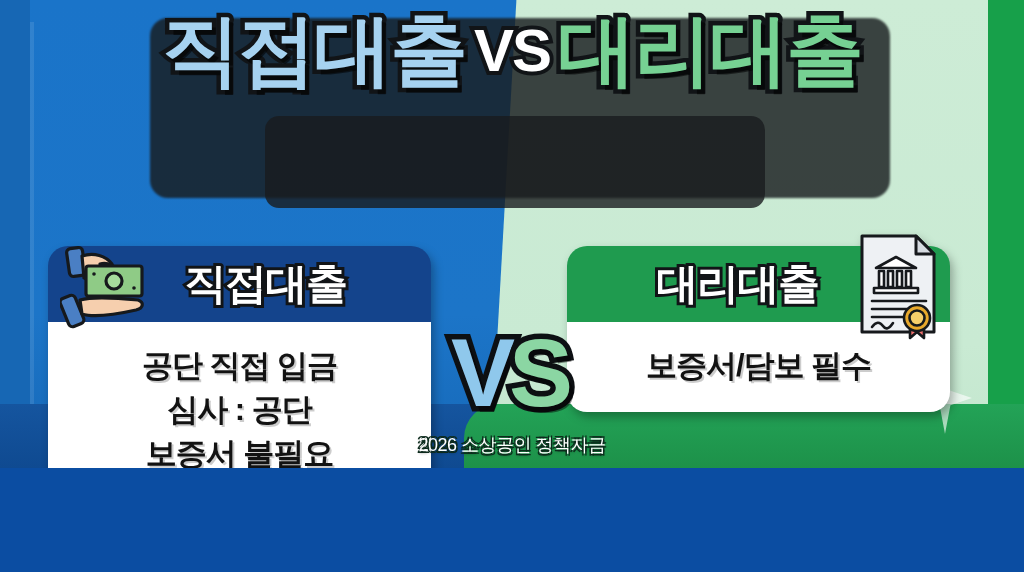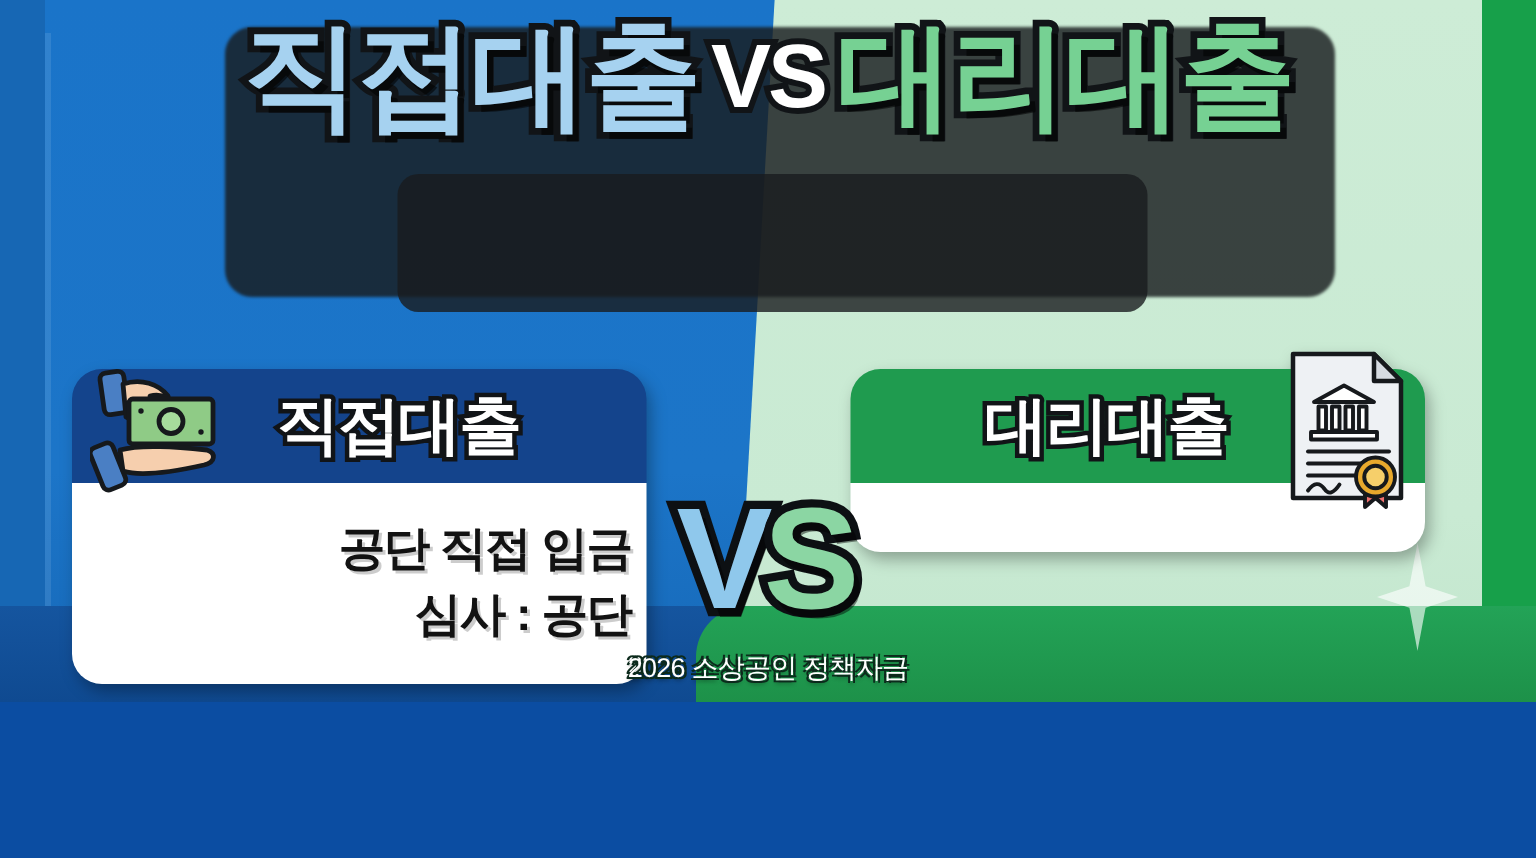--- a/index.html
+++ b/index.html
@@ -162,21 +162,21 @@
     position:relative;z-index:3;
   }
   .card-left .card-head-title{margin-left:52px;}
   .card-right .card-head-title{margin-right:42px;}
 
   .card-body{
     background:#ffffff;
     border-bottom-left-radius:20px;
     border-bottom-right-radius:20px;
     padding:22px 10px 24px;
-    text-align:right;
+    text-align:center;
   }
   .card-line{
     color:#121212;
     font-size:31px;font-weight:bold;letter-spacing:-1px;
     line-height:1.42;
     text-shadow:2px 2px 0 rgba(0,0,0,.20);
     white-space:nowrap;
   }
 
   
@@ -261,20 +261,21 @@
             <path d="M20 66 C34 62 58 64 78 66 C84 68 84 74 76 76 C58 80 34 84 22 80 Z" fill="#f6cfae"></path>
           </g>
         </svg>
       </span>
 
       <span class="card-head-title">직접대출</span>
     </div>
     <div class="card-body">
       <div class="card-line">공단 직접 입금</div>
       <div class="card-line">심사 : 공단</div>
+      <div class="card-line">보증서 불필요</div>
     </div>
   </div>
 
   <div class="card card-right">
     <div class="card-head">
       <span class="card-head-title">대리대출</span>
 
       <span class="head-icon icon-cert">
         <svg viewBox="0 0 90 112" width="90" height="112">
           <g stroke="#16191c" stroke-width="3" stroke-linejoin="round">
@@ -301,20 +302,21 @@
 
           <g stroke="#16191c" stroke-width="2.6" stroke-linejoin="round">
             <path d="M56 92 L56 110 L63 104 L70 110 L70 92 Z" fill="#f0706f"></path>
             <circle cx="63" cy="90" r="13" fill="#e8a92c"></circle>
             <circle cx="63" cy="90" r="7.5" fill="#f6cf6a"></circle>
           </g>
         </svg>
       </span>
     </div>
     <div class="card-body">
+      <div class="card-line">보증서/담보 필수</div>
     </div>
   </div>
 
   <div class="vs-center">
     <span class="vs-v">V</span><span class="vs-s">S</span>
   </div>
 
   <div class="bottom-caption">2026 소상공인 정책자금</div>
 
 </div>

